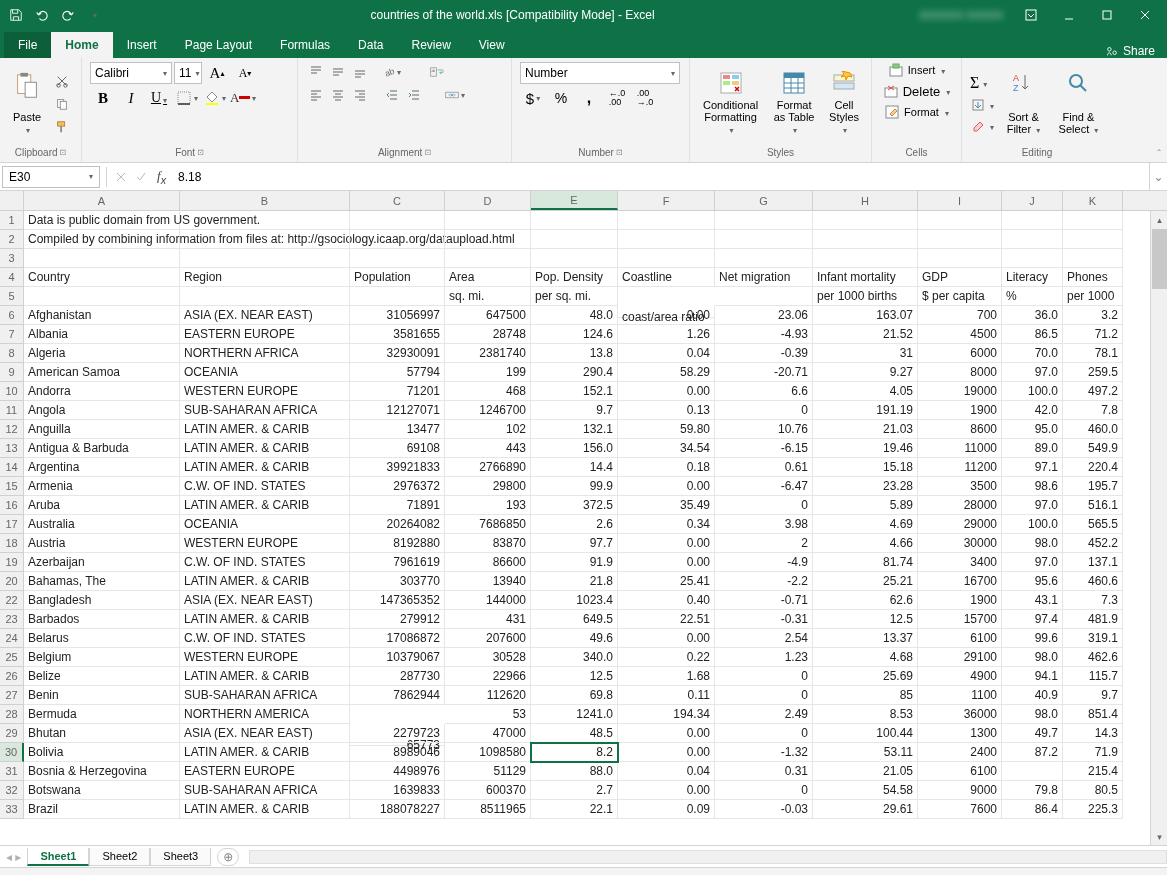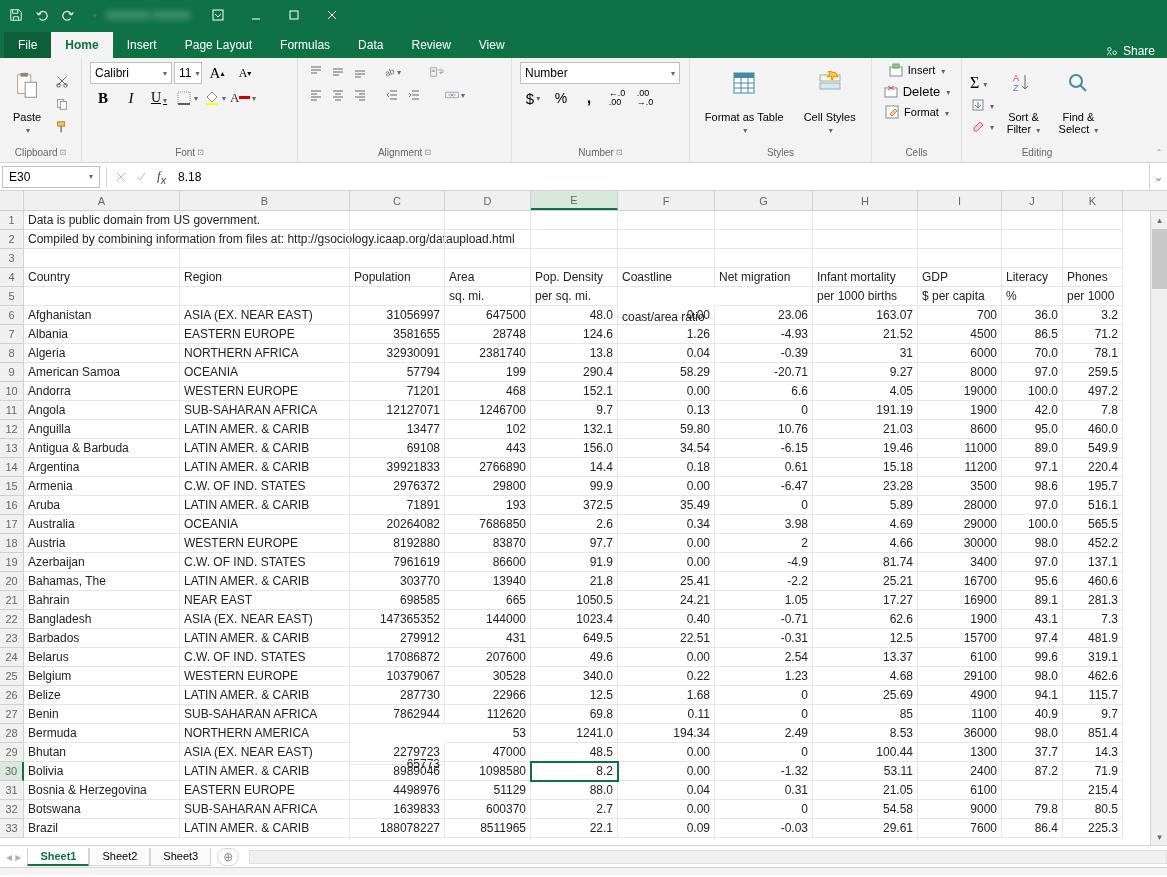--- a/index.html
+++ b/index.html
@@ -104,20 +104,21 @@
           <path d="M4 8a5 5 0 1 1 1 4M4 8l-2-3M4 8l3-2" fill="none" stroke="#fff" stroke-width="1.2"></path>
         </svg>
       </div>
     <div class="qat-btn">
         <svg viewBox="0 0 16 16">
           <path d="M12 8a5 5 0 1 0-1 4M12 8l2-3M12 8l-3-2" fill="none" stroke="#fff" stroke-width="1.2"></path>
         </svg>
       </div>
     <div class="qat-btn tri-down"></div>
   </div>
+  <div class="titlebar-center">countries of the world.xls  [Compatibility Mode]  -  Excel</div>
   <div class="titlebar-right">
     <span class="user-name">XXXXXX XXXXX</span>
     <div class="win-btn">
         <svg viewBox="0 0 12 12">
           <rect x="1" y="1" width="10" height="10"></rect>
           <path d="M3 5l3 3 3-3" stroke="#fff"></path>
         </svg>
       </div>
     <div class="win-btn">
         <svg viewBox="0 0 12 12">
@@ -368,20 +369,31 @@
       </div>
     </div>
     <div class="rgroup-label">
         <span>Number</span>
         <span class="dlg">⊡</span>
       </div>
   </div>
 
   <div class="rgroup" style="width:182px">
     <div class="rgroup-body">
+      <div class="bigbtn">
+        <svg class="icon24" viewBox="0 0 24 24">
+            <rect x="2" y="2" width="20" height="20" fill="#fff" stroke="#aaa"></rect>
+            <rect x="4" y="4" width="7" height="4" fill="#e88"></rect>
+            <rect x="13" y="4" width="7" height="4" fill="#8ce"></rect>
+            <rect x="4" y="10" width="7" height="4" fill="#ae8"></rect>
+            <rect x="13" y="10" width="7" height="4" fill="#ec8"></rect>
+            <path d="M16 16l4 4M20 16l-4 4" stroke="#d00" stroke-width="1.5"></path>
+          </svg>
+        <span class="bigbtn-label"><span>Conditional Formatting</span> <span class="tri-down"></span></span>
+      </div>
       <div class="bigbtn">
         <svg class="icon24" viewBox="0 0 24 24">
             <rect x="2" y="2" width="20" height="20" fill="#fff" stroke="#48a"></rect>
             <rect x="2" y="2" width="20" height="5" fill="#48a"></rect>
             <line x1="2" y1="12" x2="22" y2="12" stroke="#48a"></line>
             <line x1="2" y1="17" x2="22" y2="17" stroke="#48a"></line>
             <line x1="9" y1="7" x2="9" y2="22" stroke="#48a"></line>
             <line x1="16" y1="7" x2="16" y2="22" stroke="#48a"></line>
           </svg>
         <span class="bigbtn-label"><span>Format as Table</span> <span class="tri-down"></span></span>
@@ -789,34 +801,20 @@
         <div class="cell num" style="width: 86px;">13940</div>
         <div class="cell num" style="width: 87px;">21.8</div>
         <div class="cell num" style="width: 97px;">25.41</div>
         <div class="cell num" style="width: 98px;">-2.2</div>
         <div class="cell num" style="width: 105px;">25.21</div>
         <div class="cell num" style="width: 84px;">16700</div>
         <div class="cell num" style="width: 61px;">95.6</div>
         <div class="cell num" style="width: 60px;">460.6</div>
       </div>
       <div class="row-line">
-        <div class="rowhead">21</div>
-        <div class="cell" style="width: 156px;">Bahrain</div>
-        <div class="cell" style="width: 170px;">NEAR EAST</div>
-        <div class="cell num" style="width: 95px;">698585</div>
-        <div class="cell num" style="width: 86px;">665</div>
-        <div class="cell num" style="width: 87px;">1050.5</div>
-        <div class="cell num" style="width: 97px;">24.21</div>
-        <div class="cell num" style="width: 98px;">1.05</div>
-        <div class="cell num" style="width: 105px;">17.27</div>
-        <div class="cell num" style="width: 84px;">16900</div>
-        <div class="cell num" style="width: 61px;">89.1</div>
-        <div class="cell num" style="width: 60px;">281.3</div>
-      </div>
-      <div class="row-line">
         <div class="rowhead">22</div>
         <div class="cell" style="width: 156px;">Bangladesh</div>
         <div class="cell" style="width: 170px;">ASIA (EX. NEAR EAST)</div>
         <div class="cell num" style="width: 95px;">147365352</div>
         <div class="cell num" style="width: 86px;">144000</div>
         <div class="cell num" style="width: 87px;">1023.4</div>
         <div class="cell num" style="width: 97px;">0.40</div>
         <div class="cell num" style="width: 98px;">-0.71</div>
         <div class="cell num" style="width: 105px;">62.6</div>
         <div class="cell num" style="width: 84px;">1900</div>
@@ -911,21 +909,21 @@
         <div class="rowhead">29</div>
         <div class="cell" style="width: 156px;">Bhutan</div>
         <div class="cell" style="width: 170px;">ASIA (EX. NEAR EAST)</div>
         <div class="cell num" style="width: 95px;">2279723</div>
         <div class="cell num" style="width: 86px;">47000</div>
         <div class="cell num" style="width: 87px;">48.5</div>
         <div class="cell num" style="width: 97px;">0.00</div>
         <div class="cell num" style="width: 98px;">0</div>
         <div class="cell num" style="width: 105px;">100.44</div>
         <div class="cell num" style="width: 84px;">1300</div>
-        <div class="cell num" style="width: 61px;">37.7</div>
+        <div class="cell num" style="width: 61px;">49.7</div>
         <div class="cell num" style="width: 60px;">14.3</div>
       </div>
       <div class="row-line">
         <div class="rowhead sel">30</div>
         <div class="cell" style="width: 156px;">Bolivia</div>
         <div class="cell" style="width: 170px;">LATIN AMER. &amp; CARIB</div>
         <div class="cell num" style="width: 95px;">8989046</div>
         <div class="cell num" style="width: 86px;">1098580</div>
         <div class="cell num active" style="width: 87px;">8.2</div>
         <div class="cell num" style="width: 97px;">0.00</div>

